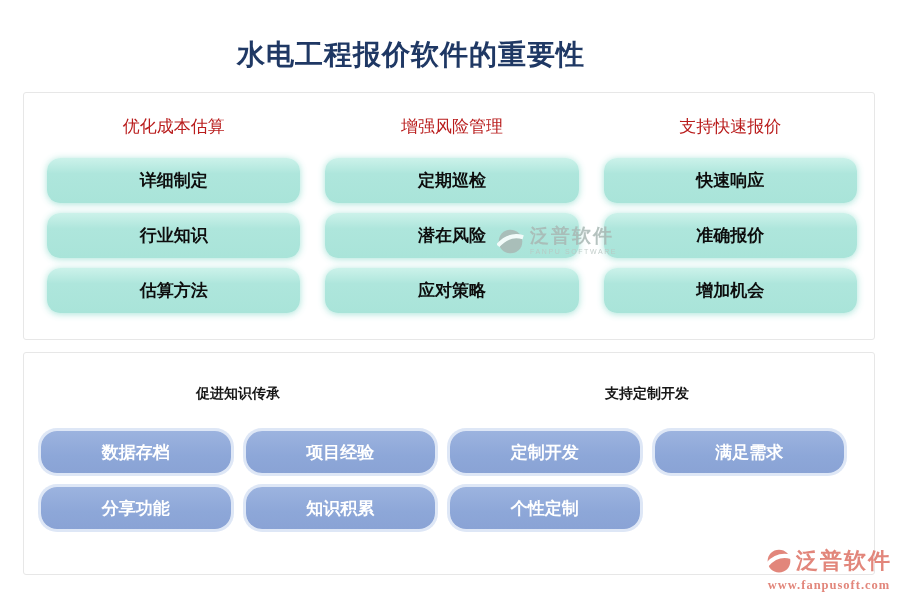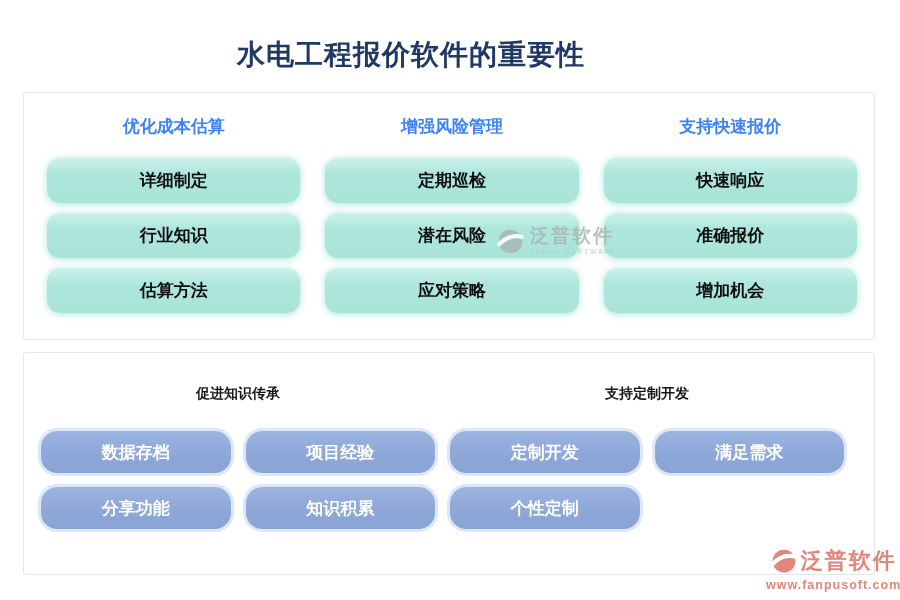--- a/index.html
+++ b/index.html
@@ -18,21 +18,21 @@
     position:absolute;left:23px;width:852px;background:#ffffff;
     border:1px solid #e7e7e7;border-radius:3px;box-sizing:border-box;
   }
   .panel-top{top:92px;height:248px;}
   .panel-bottom{top:352px;height:223px;}
 
   
   .top-cols{display:flex;gap:25px;padding:12px 17px 0 23px;}
   .top-col{flex:1;min-width:0;}
   .col-header{
-    text-align:center;font-size:17px;font-weight:bold;color:#3b82f6;
+    text-align:center;font-size:17px;font-weight:normal;color:#b91c1c;
     margin:10px 0 20px 0;
   }
   .pill-teal{
     height:45px;margin-bottom:10px;border-radius:13px;
     background:linear-gradient(180deg,#ccf2ea 0%,#aee6dc 35%,#a9e4d9 100%);
     box-shadow:0 1px 7px rgba(160,225,213,0.9);
     display:flex;align-items:center;justify-content:center;
     font-size:17px;font-weight:bold;color:#0d0d0d;
   }
 
@@ -62,21 +62,21 @@
   .wm-center .wm-brand{font-size:19px;font-weight:bold;letter-spacing:2px;}
   .wm-center .wm-sub{font-size:7px;letter-spacing:1.6px;margin-top:3px;color:#b9c6c2;}
 
   .wm-corner{
     position:absolute;left:766px;top:546px;color:#e2867b;z-index:5;
     display:flex;flex-direction:column;align-items:center;pointer-events:none;
   }
   .wm-corner-row{display:flex;align-items:center;gap:4px;}
   .wm-corner .wm-logo{width:26px;height:26px;}
   .wm-corner .wm-brand{font-size:22px;font-weight:bold;letter-spacing:2px;}
-  .wm-corner .wm-url{font-size:12.5px;font-weight:bold;letter-spacing:1px;margin-top:2px;}
+  .wm-corner .wm-url{font-size:12.5px;font-weight:bold;letter-spacing:1px;margin-top:2px;font-family:Liberation Serif, serif;}
 </style>
 </head>
 <body>
 
 <div class="page-title">水电工程报价软件的重要性</div>
 
 <div class="panel panel-top">
   <div class="top-cols">
 
     <div class="top-col">

